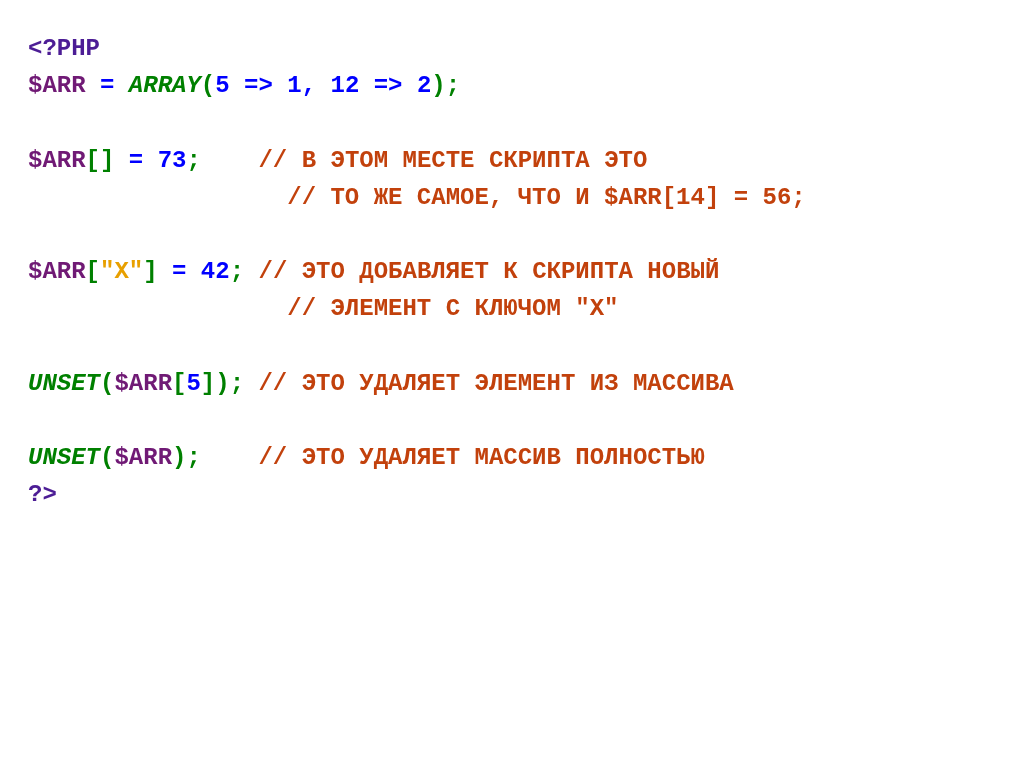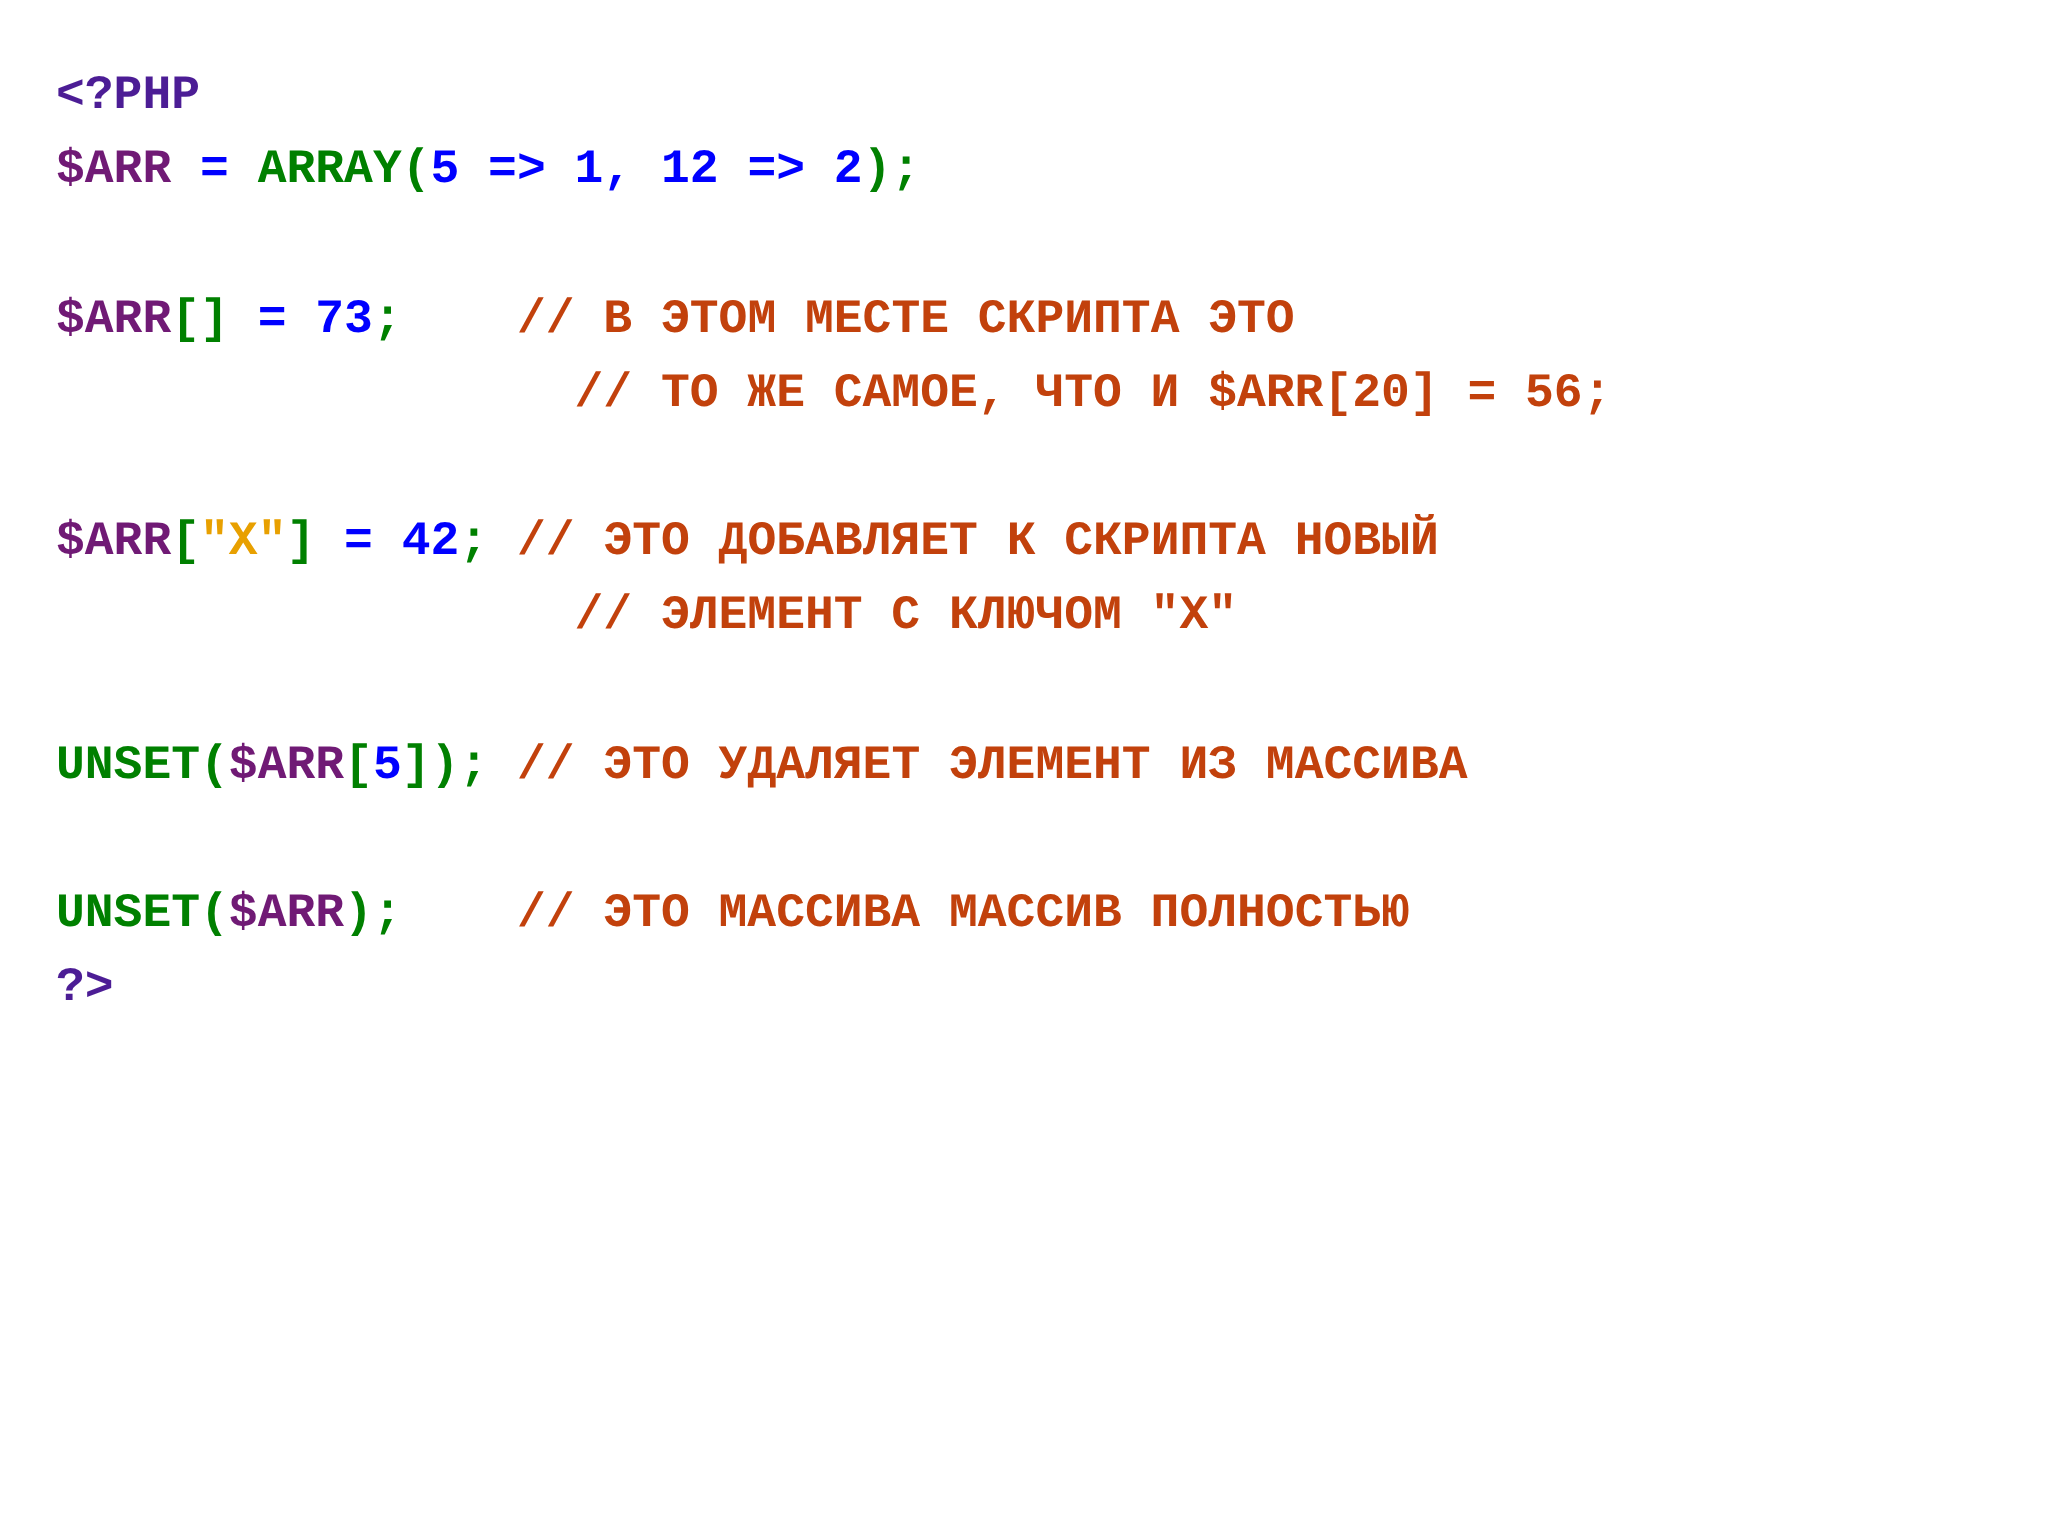--- a/index.html
+++ b/index.html
@@ -32,41 +32,41 @@
       font-family: "Courier New", Courier, monospace;
       font-size: 24px;
       font-weight: bold;
       line-height: 1.55;
       white-space: pre;
       padding-left: 28px;
       color: #000000;
     }
     .php-tag { color: #4c1d95; }
     .var { color: #701a75; }
-    .func { color: #008000; }
+    .func { color: #008000; font-style: italic; }
     .op { color: #0000ff; }
     .num { color: #0000ff; }
     .assign-arrow { color: #0000ff; }
     .string { color: #e8a000; }
     .comment { color: #c2410c; }
     .bracket { color: #008000; }
     .paren { color: #008000; }
     .semicolon { color: #008000; }
   </style>
 </head>
 <body>
 
 <div class="slide">
 
   <div class="code-block"><span class="php-tag">&lt;?PHP</span>
 <span class="var">$ARR</span><span class="op"> = </span><span class="func">ARRAY</span><span class="paren">(</span><span class="num">5</span><span class="assign-arrow"> =&gt; </span><span class="num">1</span><span class="op">, </span><span class="num">12</span><span class="assign-arrow"> =&gt; </span><span class="num">2</span><span class="paren">)</span><span class="semicolon">;</span>
 
 <span class="var">$ARR</span><span class="bracket">[</span><span class="bracket">]</span><span class="op"> = </span><span class="num">73</span><span class="semicolon">;</span><span>    </span><span class="comment">// В ЭТОМ МЕСТЕ СКРИПТА ЭТО</span>
-<span>                  </span><span class="comment">// ТО ЖЕ САМОЕ, ЧТО И $ARR[20] = 56;</span>
+<span>                  </span><span class="comment">// ТО ЖЕ САМОЕ, ЧТО И $ARR[14] = 56;</span>
 
 <span class="var">$ARR</span><span class="bracket">[</span><span class="string">"X"</span><span class="bracket">]</span><span class="op"> = </span><span class="num">42</span><span class="semicolon">;</span><span> </span><span class="comment">// ЭТО ДОБАВЛЯЕТ К СКРИПТА НОВЫЙ</span>
 <span>                  </span><span class="comment">// ЭЛЕМЕНТ С КЛЮЧОМ "X"</span>
 
 <span class="func">UNSET</span><span class="paren">(</span><span class="var">$ARR</span><span class="bracket">[</span><span class="num">5</span><span class="bracket">]</span><span class="paren">)</span><span class="semicolon">;</span><span> </span><span class="comment">// ЭТО УДАЛЯЕТ ЭЛЕМЕНТ ИЗ МАССИВА</span>
 
-<span class="func">UNSET</span><span class="paren">(</span><span class="var">$ARR</span><span class="paren">)</span><span class="semicolon">;</span><span>    </span><span class="comment">// ЭТО МАССИВА МАССИВ ПОЛНОСТЬЮ</span>
+<span class="func">UNSET</span><span class="paren">(</span><span class="var">$ARR</span><span class="paren">)</span><span class="semicolon">;</span><span>    </span><span class="comment">// ЭТО УДАЛЯЕТ МАССИВ ПОЛНОСТЬЮ</span>
 <span class="php-tag">?&gt;</span></div>
 </div>
 
 </body></html>

